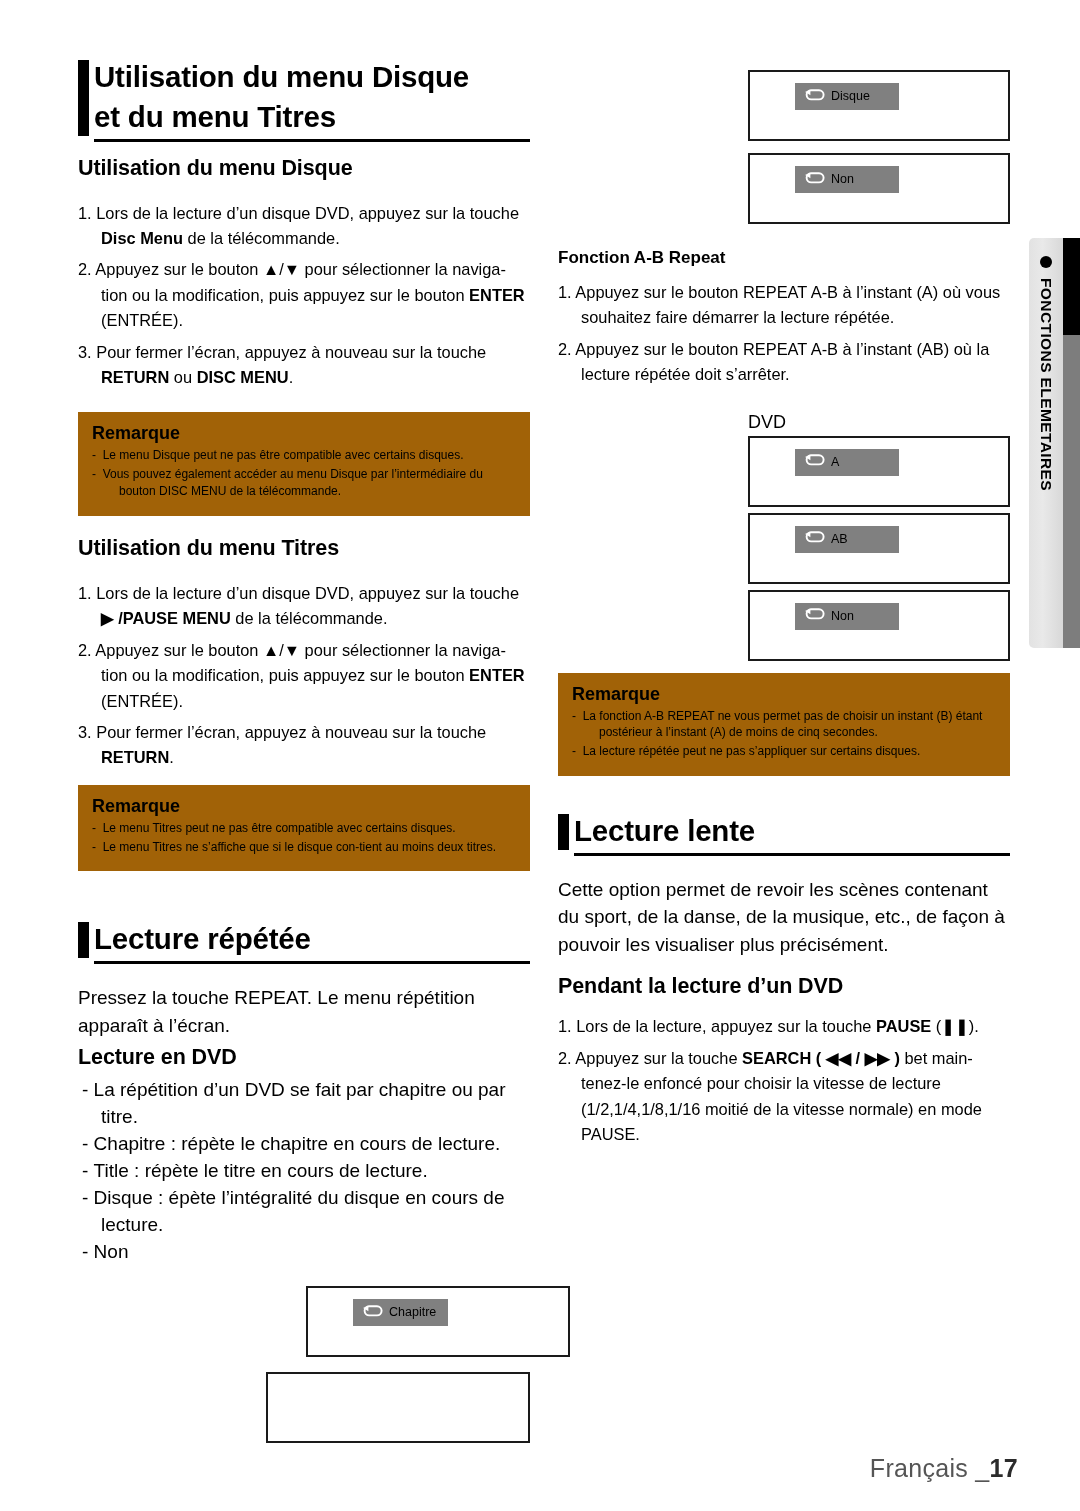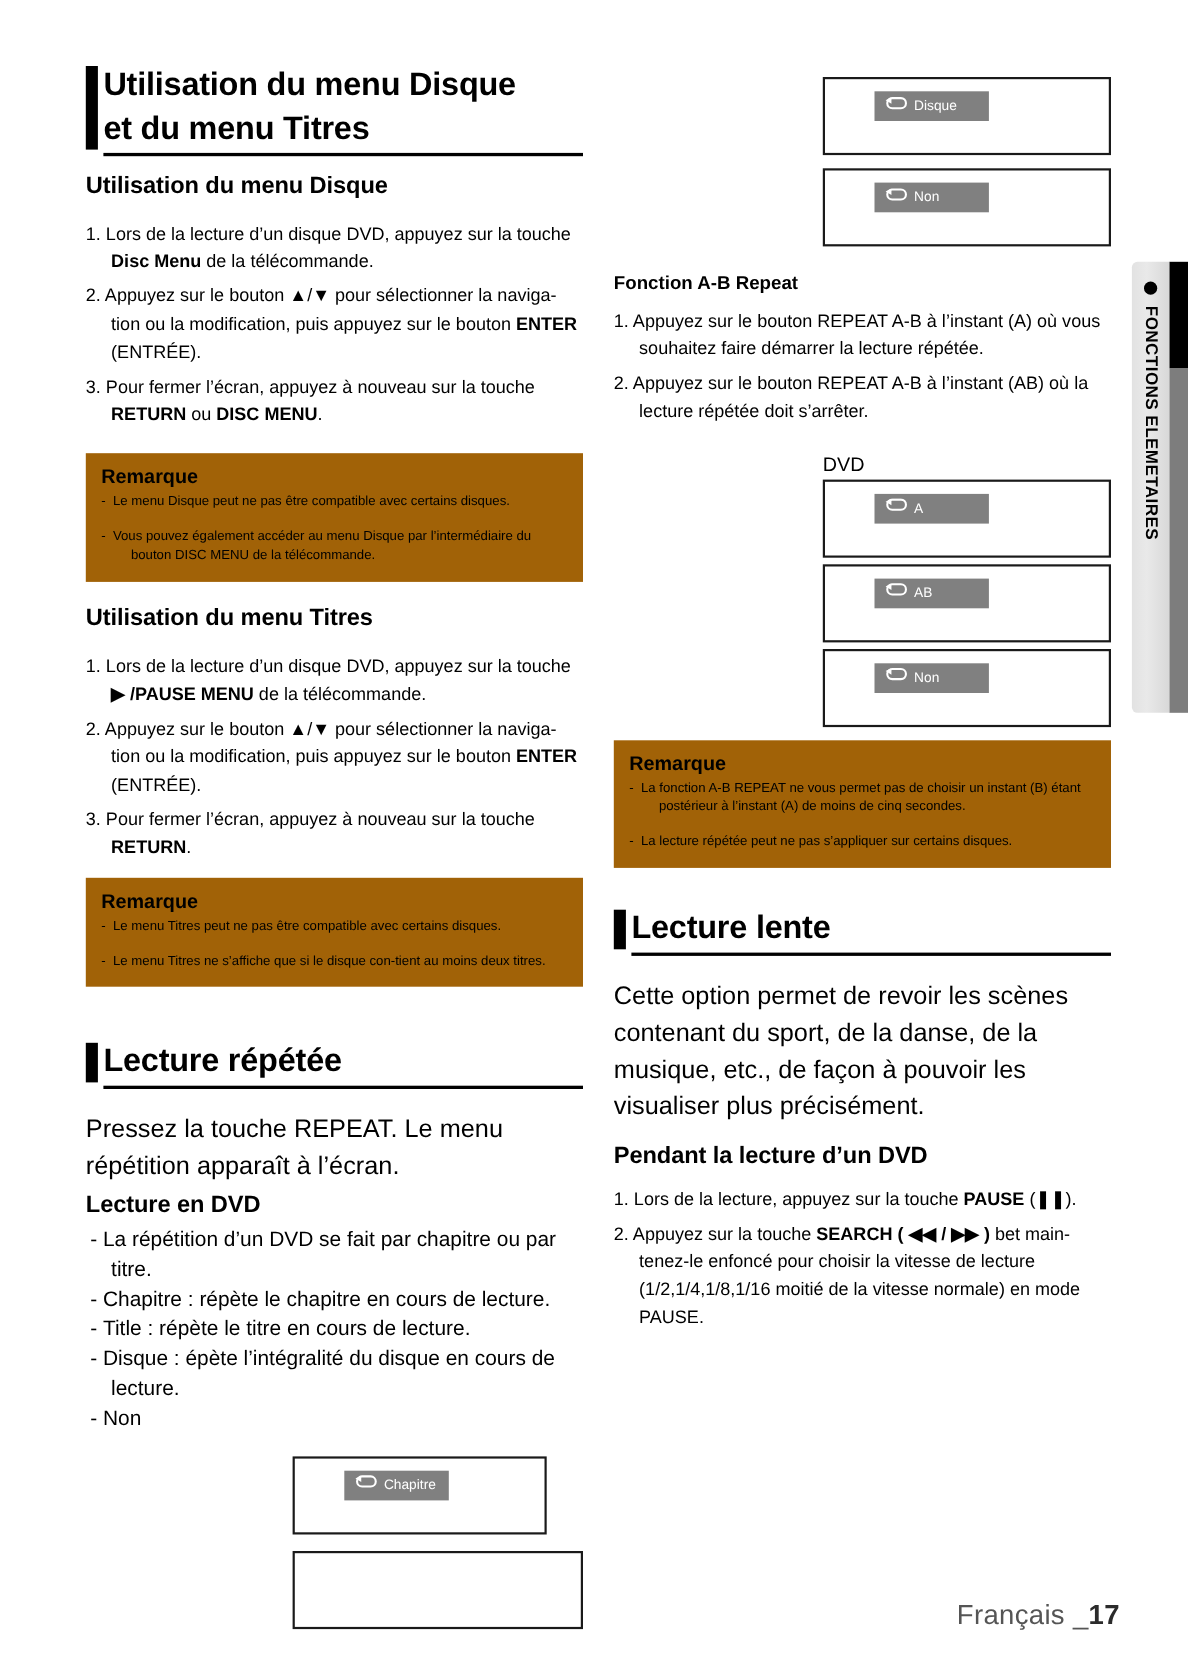--- a/index.html
+++ b/index.html
@@ -120,21 +120,21 @@
     font-weight: bold;
     letter-spacing: -0.1px;
     margin: 14px 0 0 0;
   }
   .h3 {
     font-size: 17px;
     font-weight: bold;
     margin: 0;
   }
   .para-lg {
-    font-size: 23px;
+    font-size: 19px;
     line-height: 1.45;
     margin: 0;
   }
   ol.steps {
     margin: 0;
     padding: 0;
     list-style: none;
   }
   ol.steps > li {
     font-size: 16.4px;
@@ -173,21 +173,21 @@
     margin: 0;
     padding: 0;
     list-style: none;
   }
   .remarque li {
     font-size: 12px;
     line-height: 1.4;
     padding-left: 27px;
     text-indent: -27px;
   }
-  .remarque li + li { margin-top: 15px; }
+  .remarque li + li { margin-top: 2px; }
 
   
   .osd-box {
     border: 2px solid #1a1a1a;
     background: #fff;
     box-sizing: border-box;
     height: 71px;
     position: relative;
   }
   .osd-chip {
@@ -198,21 +198,21 @@
     background: #808080;
     display: flex;
     align-items: center;
     padding: 0 12px 0 9px;
     box-sizing: border-box;
     min-width: 80px;
   }
   .osd-chip.wide { min-width: 104px; }
   .repeat-icon { flex: none; margin-right: 5px; }
   .osd-chip-label {
-    color: #ffffff;
+    color: #000000;
     font-size: 12.5px;
     line-height: 1;
     white-space: nowrap;
   }
   .osd-caption {
     font-size: 18px;
     margin: 0 0 3px 0;
   }
 
   
@@ -299,21 +299,21 @@
 
     <ul class="dashlist" style="margin-top:7px; margin-left:4px;">
       <li>-&nbsp;<span>La répétition d’un DVD se fait par chapitre ou par titre.</span></li>
       <li>-&nbsp;<span>Chapitre : répète le chapitre en cours de lecture.</span></li>
       <li>-&nbsp;<span>Title : répète le titre en cours de lecture.</span></li>
       <li>-&nbsp;<span>Disque : épète l’intégralité du disque en cours de lecture.</span></li>
       <li>-&nbsp;<span>Non</span></li>
     </ul>
 
     <div style="margin-left:188px; margin-top:20px;">
-      <div class="osd-box" style="width:231px;">
+      <div class="osd-box" style="width:264px;margin-left:40px;">
         <div class="osd-chip">
           <span class="repeat-icon">
             <svg width="22" height="13" viewBox="0 0 22 13" aria-hidden="true">
               <path d="M7.2 1.2 H15 a4.6 4.6 0 0 1 0 9.2 H7.2 a4.6 4.6 0 0 1 0 -9.2 Z" fill="none" stroke="#ffffff" stroke-width="1.9"></path>
               <path d="M6.4 0.4 L1.1 3.1 L6.4 6.3 Z" fill="#ffffff"></path>
             </svg>
           </span>
           <span class="osd-chip-label">Chapitre</span>
         </div>
       </div>

